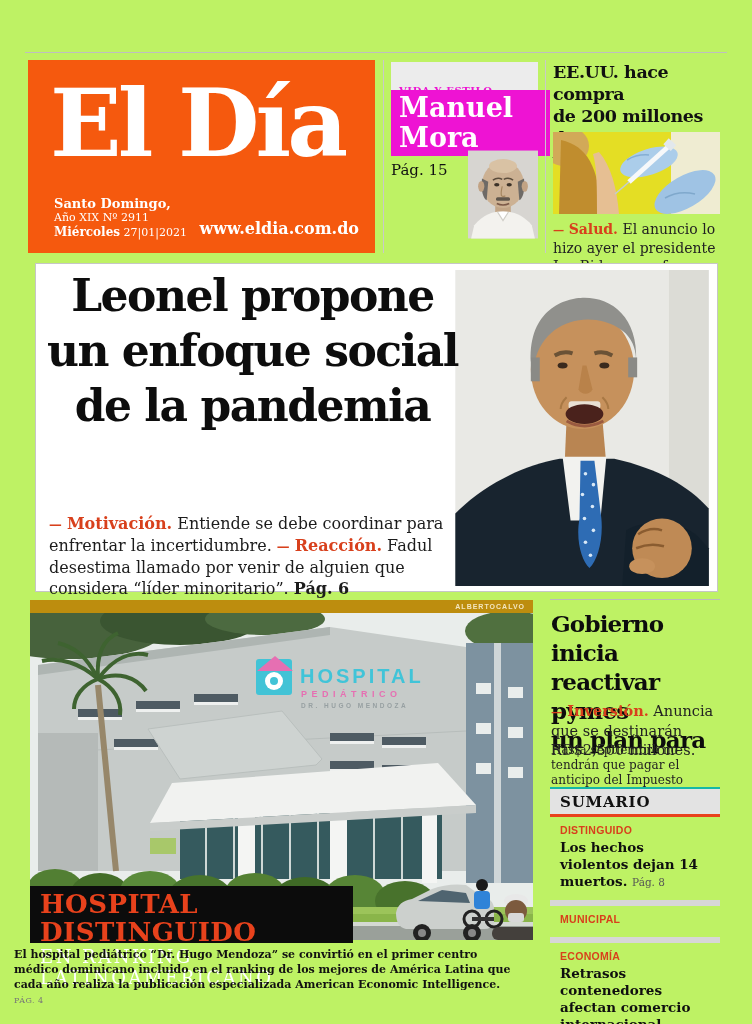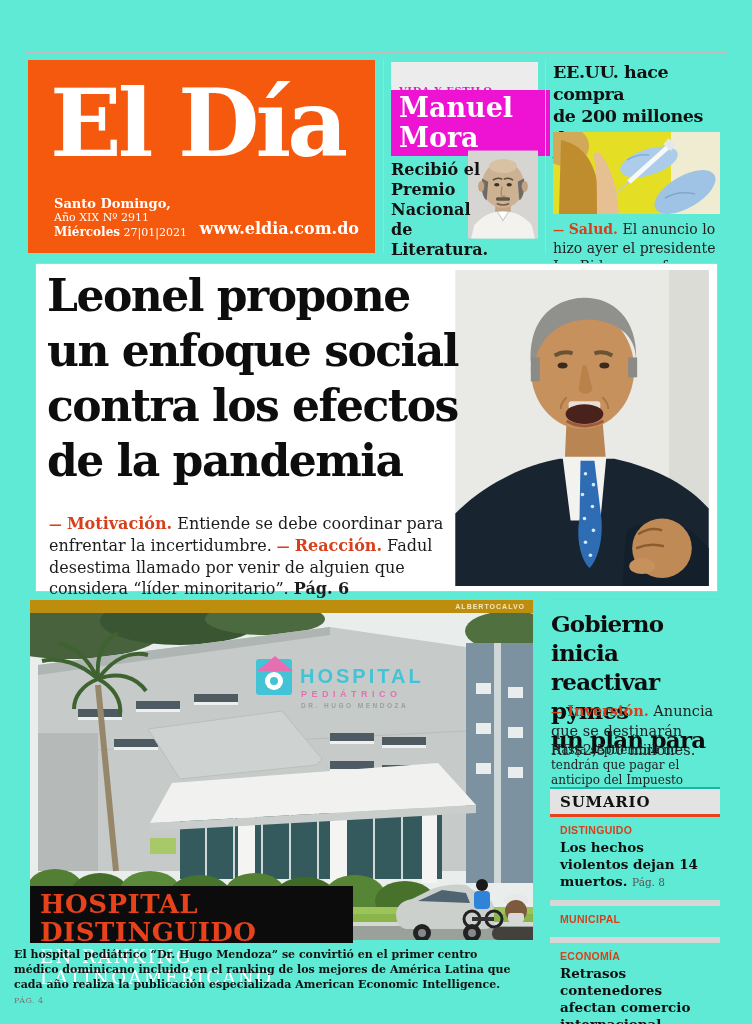--- a/index.html
+++ b/index.html
@@ -1,17 +1,17 @@
 <!DOCTYPE html>
 <html><head>
 <meta charset="utf-8">
 <style>
   * { margin:0; padding:0; box-sizing:border-box; }
   body { background:#ffffff; font-family:"DejaVu Serif", serif; color:#111; }
-  .page { position:relative; width:752px; height:1024px; background:#5eead4; overflow:hidden;text-decoration:underline; }
+  .page { position:relative; width:752px; height:1024px; background:#bef264; overflow:hidden;text-decoration:underline; }
   .abs { position:absolute; }
 
   .top-rule { left:25px; top:52px; width:702px; height:1px; background:#bfbfbf; }
   .vline { width:1px; background:#c9c9c9; }
 
   
   .masthead { left:28px; top:60px; width:347px; height:193px; background:#f5590e; }
   .m-title { position:absolute; left:22px; top:0px; color:#fff; font-weight:bold;
              font-size:94px; line-height:1.35; letter-spacing:-4px; }
   .m-info { position:absolute; left:26px; bottom:13px; color:#fff; font-size:11px; line-height:14px; }
@@ -34,21 +34,21 @@
   .us-deck { left:553px; top:220px; width:172px; font-size:14px; line-height:18px; color:#222; }
 
   .accent { color:#d8401c; font-weight:bold; }
   .dash { color:#d8401c; font-weight:bold; font-size:80%; }
   .pg { font-weight:bold; }
   .pg-sm { font-weight:normal; font-size:10.5px; color:#555; }
 
   
   .lead-box { left:35px; top:263px; width:683px; height:329px; border:1px solid #c6c6c6; background:#fff; }
   .lead-head { position:absolute; left:11px; top:4px; font-weight:bold; font-size:44px;
-               line-height:55px; letter-spacing:-1.5px; color:#0d0d0d; }
+               line-height:55px; letter-spacing:-1.5px; color:#0d0d0d;text-align:center; }
   .lead-photo { position:absolute; right:7px; top:6px; width:256px; height:316px; }
   .lead-deck { position:absolute; left:13px; top:249px; width:422px; font-size:16px; line-height:21px; color:#1c1c1c; }
 
   
   .credit-bar { left:30px; top:600px; width:503px; height:13px; background:#bd8d0e; color:#f3e6c0;
                 font-family:"Liberation Sans", sans-serif; font-size:7px; font-weight:bold;
                 letter-spacing:1px; text-align:right; padding:3px 8px 0 0; }
   .hosp-photo { left:30px; top:613px; width:503px; height:327px; }
   .banner { left:30px; top:886px; width:323px; height:57px; background:#0c0c0c; padding:4px 0 16px 10px; }
   .banner-1 { color:#e8421c; font-weight:bold; font-size:26px; line-height:28px; letter-spacing:.5px; }
@@ -111,21 +111,20 @@
     <path d="M46,37 q6,-3 12,1" stroke="#5c4c3c" stroke-width="2" fill="none"></path>
     <ellipse cx="37" cy="44" rx="3.4" ry="2.2" fill="#3c3228"></ellipse>
     <ellipse cx="53" cy="44" rx="3.4" ry="2.2" fill="#3c3228"></ellipse>
     <path d="M44,46 q-2,8 -1,12 q2,2 5,0" stroke="#a3855f" stroke-width="1.5" fill="none"></path>
     <rect x="36" y="60" width="18" height="4.5" rx="2" fill="#5f564c"></rect>
     <path d="M37,68 q8,4 16,0" stroke="#7c5a48" stroke-width="2" fill="none"></path>
     <path d="M4,113 L8,96 C20,82 32,78 45,78 C58,78 72,84 82,96 L86,113 Z" fill="#f3f2ee"></path>
     <path d="M38,79 L45,90 L52,79" stroke="#cfcdc7" stroke-width="1.5" fill="#ffffff"></path>
   </svg>
   <div class="abs mora-text">
-    <span>Recibió el Premio Nacional de Literatura.</span>
     <div class="mora-page">Pág. 15</div>
   </div>
 
   <div class="abs vline" style="left:545px; top:60px; height:193px;"></div>
 
   <div class="abs us-head">
     <div>EE.UU. hace compra</div>
     <div>de 200 millones de</div>
     <div>vacunas adicionales</div>
   </div>
@@ -186,21 +185,20 @@
       <ellipse cx="130" cy="145" rx="19" ry="10" fill="#4a221c"></ellipse>
       <path d="M112,152 q18,10 37,0" stroke="#9a5a40" stroke-width="3" fill="none"></path>
       <circle cx="208" cy="280" r="30" fill="#bf8a55"></circle>
       <path d="M184,266 q12,-8 24,-4" stroke="#8a5c30" stroke-width="2.5" fill="none"></path>
       <path d="M182,280 q14,-6 28,-2" stroke="#8a5c30" stroke-width="2.5" fill="none"></path>
       <ellipse cx="188" cy="298" rx="13" ry="8" fill="#c6915c"></ellipse>
     </svg>
     <div class="lead-head">
       <div>Leonel propone</div>
       <div>un enfoque social</div>
-      <div>contra los efectos</div>
       <div>de la pandemia</div>
     </div>
     <div class="lead-deck">
       <span class="dash">—</span>
       <span class="accent">Motivación.</span><span> Entiende se debe coordinar para enfrentar la incertidumbre. </span><span class="dash">—</span>
       <span class="accent">Reacción.</span><span> Fadul desestima llamado por venir de alguien que considera “líder minoritario”. </span><span class="pg">Pág. 6</span>
     </div>
   </div>
 
   <div class="abs credit-bar">ALBERTOCALVO</div>

